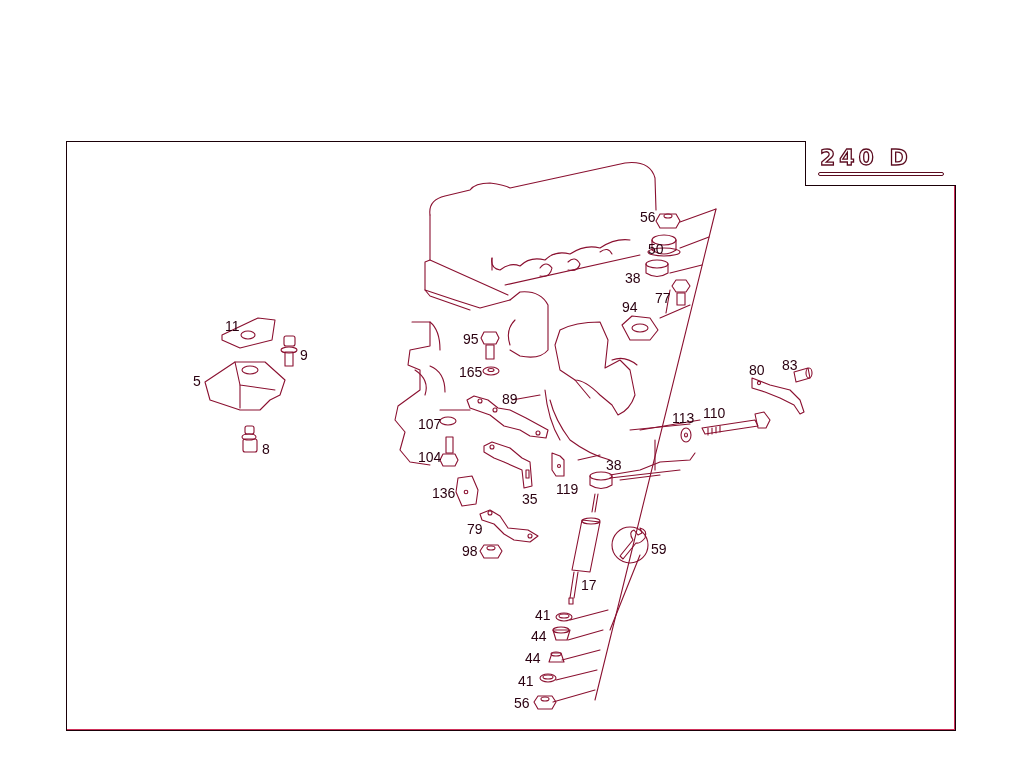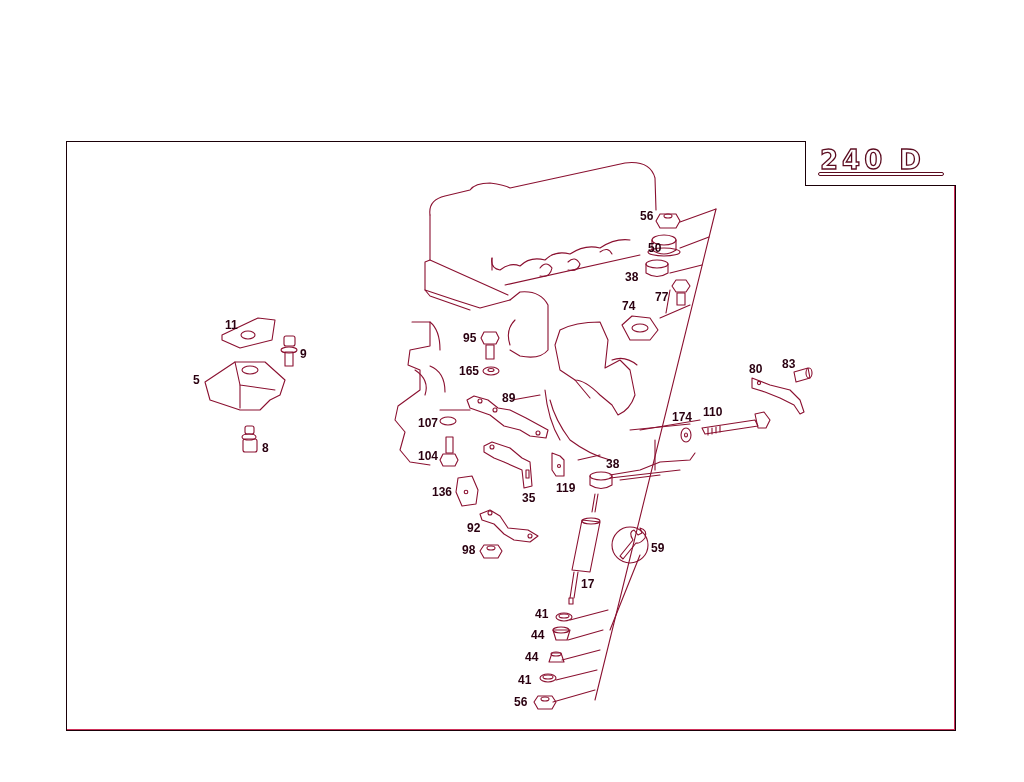--- a/index.html
+++ b/index.html
@@ -1,22 +1,22 @@
 <!DOCTYPE html>
 <html><head>
 <meta charset="utf-8">
 <style>
   html, body { margin:0; padding:0; background:#ffffff; }
   body { width:1024px; height:782px; position:relative; overflow:hidden; font-family:"Liberation Sans", sans-serif; }
   .frame { position:absolute; left:66px; top:141px; width:890px; height:590px; border:1.5px solid #1a0008; box-shadow: -1px 0 0 #d0305a inset, 0 -1px 0 #d0305a inset; box-sizing:border-box; }
   .badge { position:absolute; left:805px; top:141px; width:151px; height:45px; border-left:1.5px solid #1a0008; border-bottom:1.5px solid #1a0008; box-sizing:border-box; background:#fff; }
-  .badge-text { position:absolute; left:14px; top:4px; font-family:"DejaVu Sans", sans-serif; font-size:26px; font-weight:bold; letter-spacing:4px; color:#fff; -webkit-text-stroke:1.3px #5a0a1e; }
+  .badge-text { position:absolute; left:14px; top:4px; font-family:"DejaVu Sans", sans-serif; font-size:22px; font-weight:bold; letter-spacing:4px; color:#fff; -webkit-text-stroke:1.3px #5a0a1e; }
   .badge-underline { position:absolute; left:12px; top:31px; width:126px; height:4px; border:1.2px solid #5a0a1e; border-radius:2px; box-sizing:border-box; }
   svg.drawing { position:absolute; left:0; top:0; }
-  .lbl { position:absolute; font-family:"Liberation Sans", sans-serif; font-weight:bold; font-size:12px; color:#2a0010; line-height:1; }
+  .lbl { position:absolute; font-family:"Liberation Sans", sans-serif; font-weight:normal; font-size:14px; color:#2a0010; line-height:1; }
 </style>
 </head>
 <body>
 
 <div class="frame"></div>
 
 <div class="badge">
   <span class="badge-text">240 D</span>
   <span class="badge-underline"></span>
 </div>
@@ -219,35 +219,35 @@
 
 <div>
   <span class="lbl" style="left:225px;top:319px">11</span>
   <span class="lbl" style="left:300px;top:348px">9</span>
   <span class="lbl" style="left:193px;top:374px">5</span>
   <span class="lbl" style="left:262px;top:442px">8</span>
   <span class="lbl" style="left:640px;top:210px">56</span>
   <span class="lbl" style="left:648px;top:242px">50</span>
   <span class="lbl" style="left:625px;top:271px">38</span>
   <span class="lbl" style="left:655px;top:291px">77</span>
-  <span class="lbl" style="left:622px;top:300px">74</span>
+  <span class="lbl" style="left:622px;top:300px">94</span>
   <span class="lbl" style="left:463px;top:332px">95</span>
   <span class="lbl" style="left:459px;top:365px">165</span>
   <span class="lbl" style="left:502px;top:392px">89</span>
   <span class="lbl" style="left:418px;top:417px">107</span>
   <span class="lbl" style="left:418px;top:450px">104</span>
   <span class="lbl" style="left:432px;top:486px">136</span>
   <span class="lbl" style="left:522px;top:492px">35</span>
   <span class="lbl" style="left:556px;top:482px">119</span>
   <span class="lbl" style="left:606px;top:458px">38</span>
-  <span class="lbl" style="left:672px;top:411px">174</span>
+  <span class="lbl" style="left:672px;top:411px">113</span>
   <span class="lbl" style="left:703px;top:406px">110</span>
   <span class="lbl" style="left:749px;top:363px">80</span>
   <span class="lbl" style="left:782px;top:358px">83</span>
-  <span class="lbl" style="left:467px;top:522px">92</span>
+  <span class="lbl" style="left:467px;top:522px">79</span>
   <span class="lbl" style="left:462px;top:544px">98</span>
   <span class="lbl" style="left:651px;top:542px">59</span>
   <span class="lbl" style="left:581px;top:578px">17</span>
   <span class="lbl" style="left:535px;top:608px">41</span>
   <span class="lbl" style="left:531px;top:629px">44</span>
   <span class="lbl" style="left:525px;top:651px">44</span>
   <span class="lbl" style="left:518px;top:674px">41</span>
   <span class="lbl" style="left:514px;top:696px">56</span>
 </div>
 

